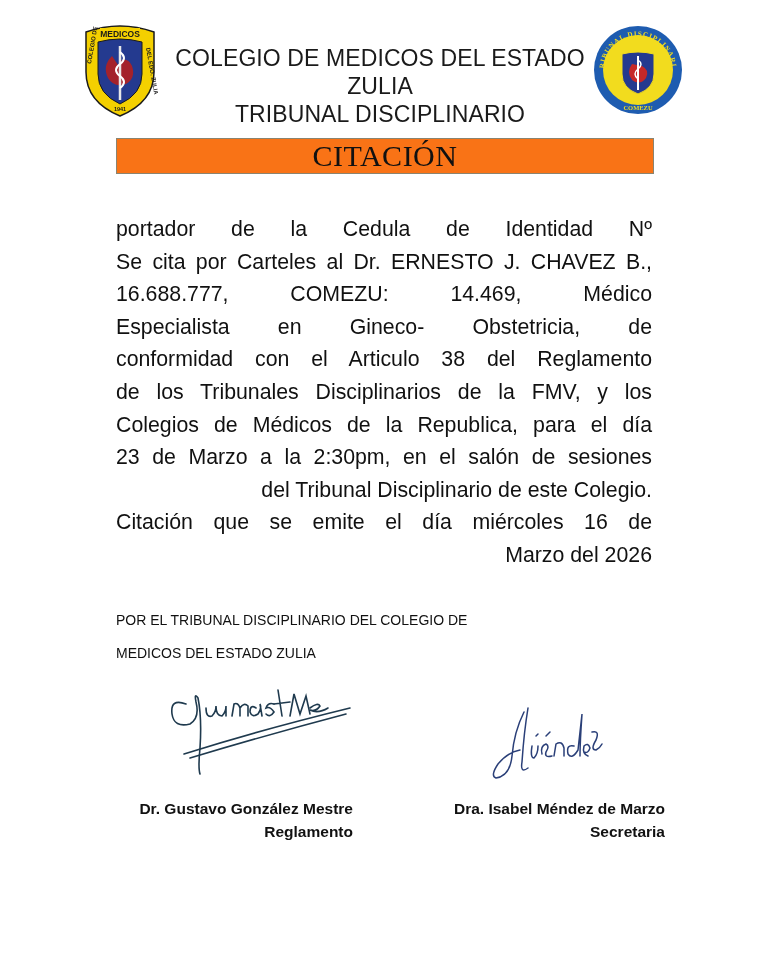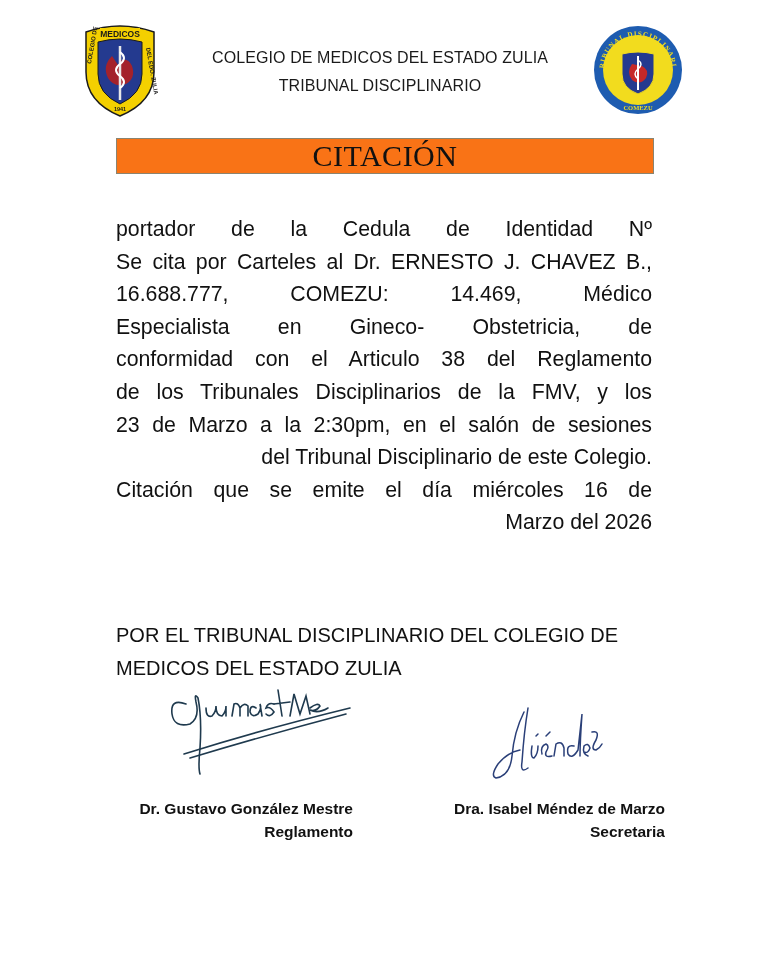--- a/index.html
+++ b/index.html
@@ -28,21 +28,21 @@
     top: 24px;
     width: 92px;
     height: 92px;
   }
   .header {
     position: absolute;
     left: 170px;
     top: 44px;
     width: 420px;
     text-align: center;
-    font-size: 16px;
+    font-size: 23px;
     line-height: 28px;
     color: #1a1a1a;
     letter-spacing: 0.1px;
   }
   .header .line2 {
     padding-left: 0;
   }
   .title-box {
     position: absolute;
     left: 116px;
@@ -77,24 +77,23 @@
   }
   .ll {
     display: block;
     text-align: right;
   }
   .closing {
     position: absolute;
     left: 116px;
     top: 604px;
     width: 540px;
-    font-size: 20px;
+    font-size: 14px;
     line-height: 32.6px;
     color: #111;
-    margin-top: 15px;
   }
   .closing span { display: block; white-space: nowrap; }
   .sig1 {
     position: absolute;
     left: 160px;
     top: 678px;
     width: 200px;
     height: 100px;
   }
   .sig2 {
@@ -160,20 +159,21 @@
   <span>CITACIÓN</span>
 </div>
 
 <div class="body-text">
   <span class="jl">portador de la Cedula de Identidad Nº</span>
   <span class="jl">Se cita por Carteles al Dr. ERNESTO J. CHAVEZ B.,</span>
   <span class="jl">16.688.777, COMEZU: 14.469, Médico</span>
   <span class="jl">Especialista en Gineco- Obstetricia, de</span>
   <span class="jl">conformidad con el Articulo 38 del Reglamento</span>
   <span class="jl">de los Tribunales Disciplinarios de la FMV, y los</span>
+  <span class="jl">Colegios de Médicos de la Republica, para el día</span>
   <span class="jl">23 de Marzo a la 2:30pm, en el salón de sesiones</span>
   <span class="ll">del Tribunal Disciplinario de este Colegio.</span>
   <span class="jl">Citación que se emite el día miércoles 16 de</span>
   <span class="ll">Marzo del 2026</span>
 </div>
 
 <div class="closing">
   <span>POR EL TRIBUNAL DISCIPLINARIO DEL COLEGIO DE</span>
   <span>MEDICOS DEL ESTADO ZULIA</span>
 </div>

